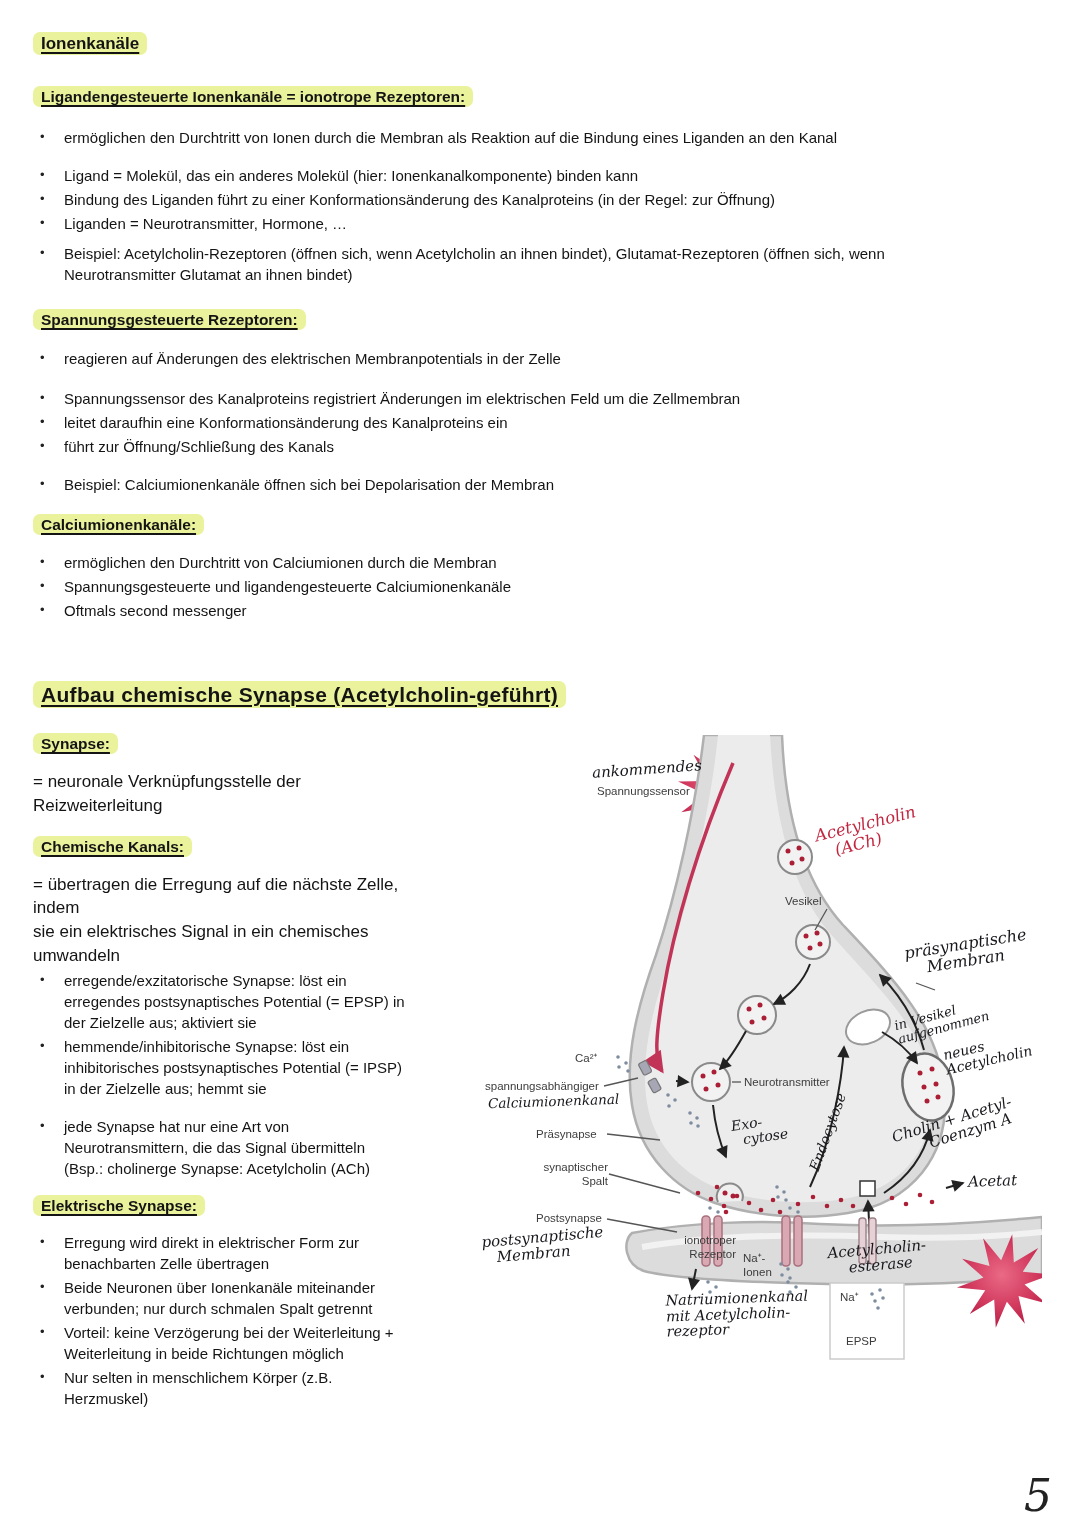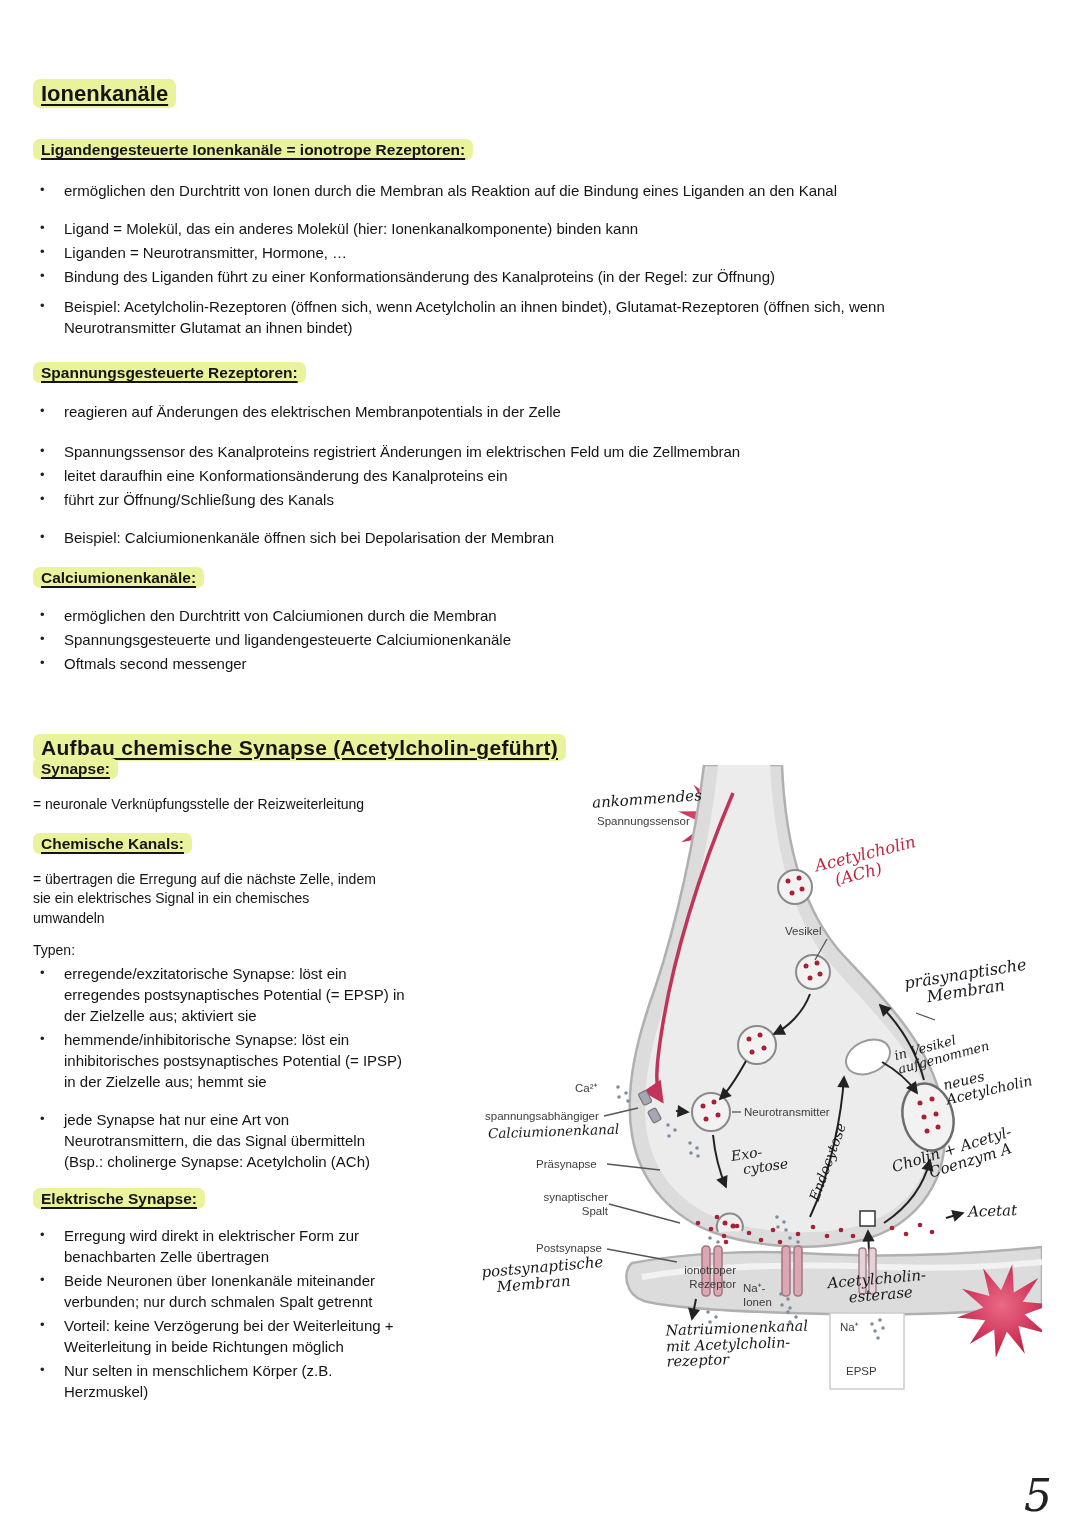--- a/index.html
+++ b/index.html
@@ -4,33 +4,33 @@
 <style>
   html,body { margin:0; padding:0; background:#ffffff; }
   .page { position:relative; width:1080px; height:1527px; background:#ffffff;
           font-family:"Liberation Sans", sans-serif; color:#141414; overflow:hidden; }
   .content { padding:34px 40px 0 33px; }
 
   .hl { background:#eaf29b; border-radius:7px; padding:2px 8px; }
   .u  { text-decoration: underline; text-decoration-thickness:1.5px; text-underline-offset:2.5px; }
 
   h1,h2,h3,p,ul { margin:0; padding:0; }
-  .t-main  { font-size:22px;   font-weight:bold;margin-top:47px; }
+  .t-main  { font-size:17px;   font-weight:bold; }
   .t-big   { font-size:21px; font-weight:800; letter-spacing:.3px; }
   .t-sub   { font-size:15.5px; font-weight:bold; }
 
-  .body-txt { font-size:14px; line-height:1.4; }
+  .body-txt { font-size:17px; line-height:1.4; }
   .preline { white-space:pre-line; }
 
   ul.b { list-style:none; max-width:965px; }
   ul.b li { position:relative; padding-left:31px; font-size:15px; line-height:1.4; white-space:pre-line; }
   ul.b li + li { margin-top:3px; }
   ul.b li::before { content:"\2022"; position:absolute; left:7px; top:1px; font-size:13px; color:#222; }
 
-  .columns { display:flex; align-items:center; }
+  .columns { display:flex; align-items:flex-start; margin-top:28px; }
   .col-left { width:402px; flex:none; }
   .col-left ul.b { max-width:402px; }
   .col-right { position:relative; width:562px; height:632px; flex:none; margin-left:45px; }
   .col-right svg.art { position:absolute; left:0; top:0; }
 
   .dlabel { position:absolute; font-size:11.5px; color:#3c3c3c; line-height:1.18; }
   .dlabel.r { text-align:right; }
   .hwl { position:absolute; font-family:"DejaVu Serif", serif; font-style:italic;
          color:#17171c; line-height:1.08; white-space:nowrap; }
   .hwl.red { color:#c22740; }
@@ -46,22 +46,22 @@
   <div class="content">
 
     <h1 class="t-main"><span class="hl u">Ionenkanäle</span></h1>
 
     <h2 class="t-sub" style="margin-top:34px"><span class="hl u">Ligandengesteuerte Ionenkanäle = ionotrope Rezeptoren:</span></h2>
     <ul class="b" style="margin-top:21px">
       <li>ermöglichen den Durchtritt von Ionen durch die Membran als Reaktion auf die Bindung eines Liganden an den Kanal</li>
     </ul>
     <ul class="b" style="margin-top:17px">
       <li>Ligand = Molekül, das ein anderes Molekül (hier: Ionenkanalkomponente) binden kann</li>
+      <li>Bindung des Liganden führt zu einer Konformationsänderung des Kanalproteins (in der Regel: zur Öffnung)</li>
       <li>Liganden = Neurotransmitter, Hormone, …</li>
-      <li>Bindung des Liganden führt zu einer Konformationsänderung des Kanalproteins (in der Regel: zur Öffnung)</li>
     </ul>
     <ul class="b" style="margin-top:9px">
       <li>Beispiel: Acetylcholin-Rezeptoren (öffnen sich, wenn Acetylcholin an ihnen bindet), Glutamat-Rezeptoren (öffnen sich, wenn
 Neurotransmitter Glutamat an ihnen bindet)</li>
     </ul>
 
     <h2 class="t-sub" style="margin-top:26px"><span class="hl u">Spannungsgesteuerte Rezeptoren:</span></h2>
     <ul class="b" style="margin-top:19px">
       <li>reagieren auf Änderungen des elektrischen Membranpotentials in der Zelle</li>
     </ul>
@@ -87,21 +87,20 @@
 
       <div class="col-left">
         <h3 class="t-sub"><span class="hl u">Synapse:</span></h3>
         <p class="body-txt preline" style="margin-top:17px">= neuronale Verknüpfungsstelle der Reizweiterleitung</p>
 
         <h3 class="t-sub" style="margin-top:20px"><span class="hl u">Chemische Kanals:</span></h3>
         <p class="body-txt preline" style="margin-top:17px">= übertragen die Erregung auf die nächste Zelle, indem
 sie ein elektrisches Signal in ein chemisches
 umwandeln</p>
 
-        <p class="body-txt" style="margin-top:13px">Typen:</p>
         <ul class="b" style="margin-top:2px">
           <li>erregende/exzitatorische Synapse: löst ein
 erregendes postsynaptisches Potential (= EPSP) in
 der Zielzelle aus; aktiviert sie</li>
           <li>hemmende/inhibitorische Synapse: löst ein
 inhibitorisches postsynaptisches Potential (= IPSP)
 in der Zielzelle aus; hemmt sie</li>
         </ul>
         <ul class="b" style="margin-top:17px">
           <li>jede Synapse hat nur eine Art von

